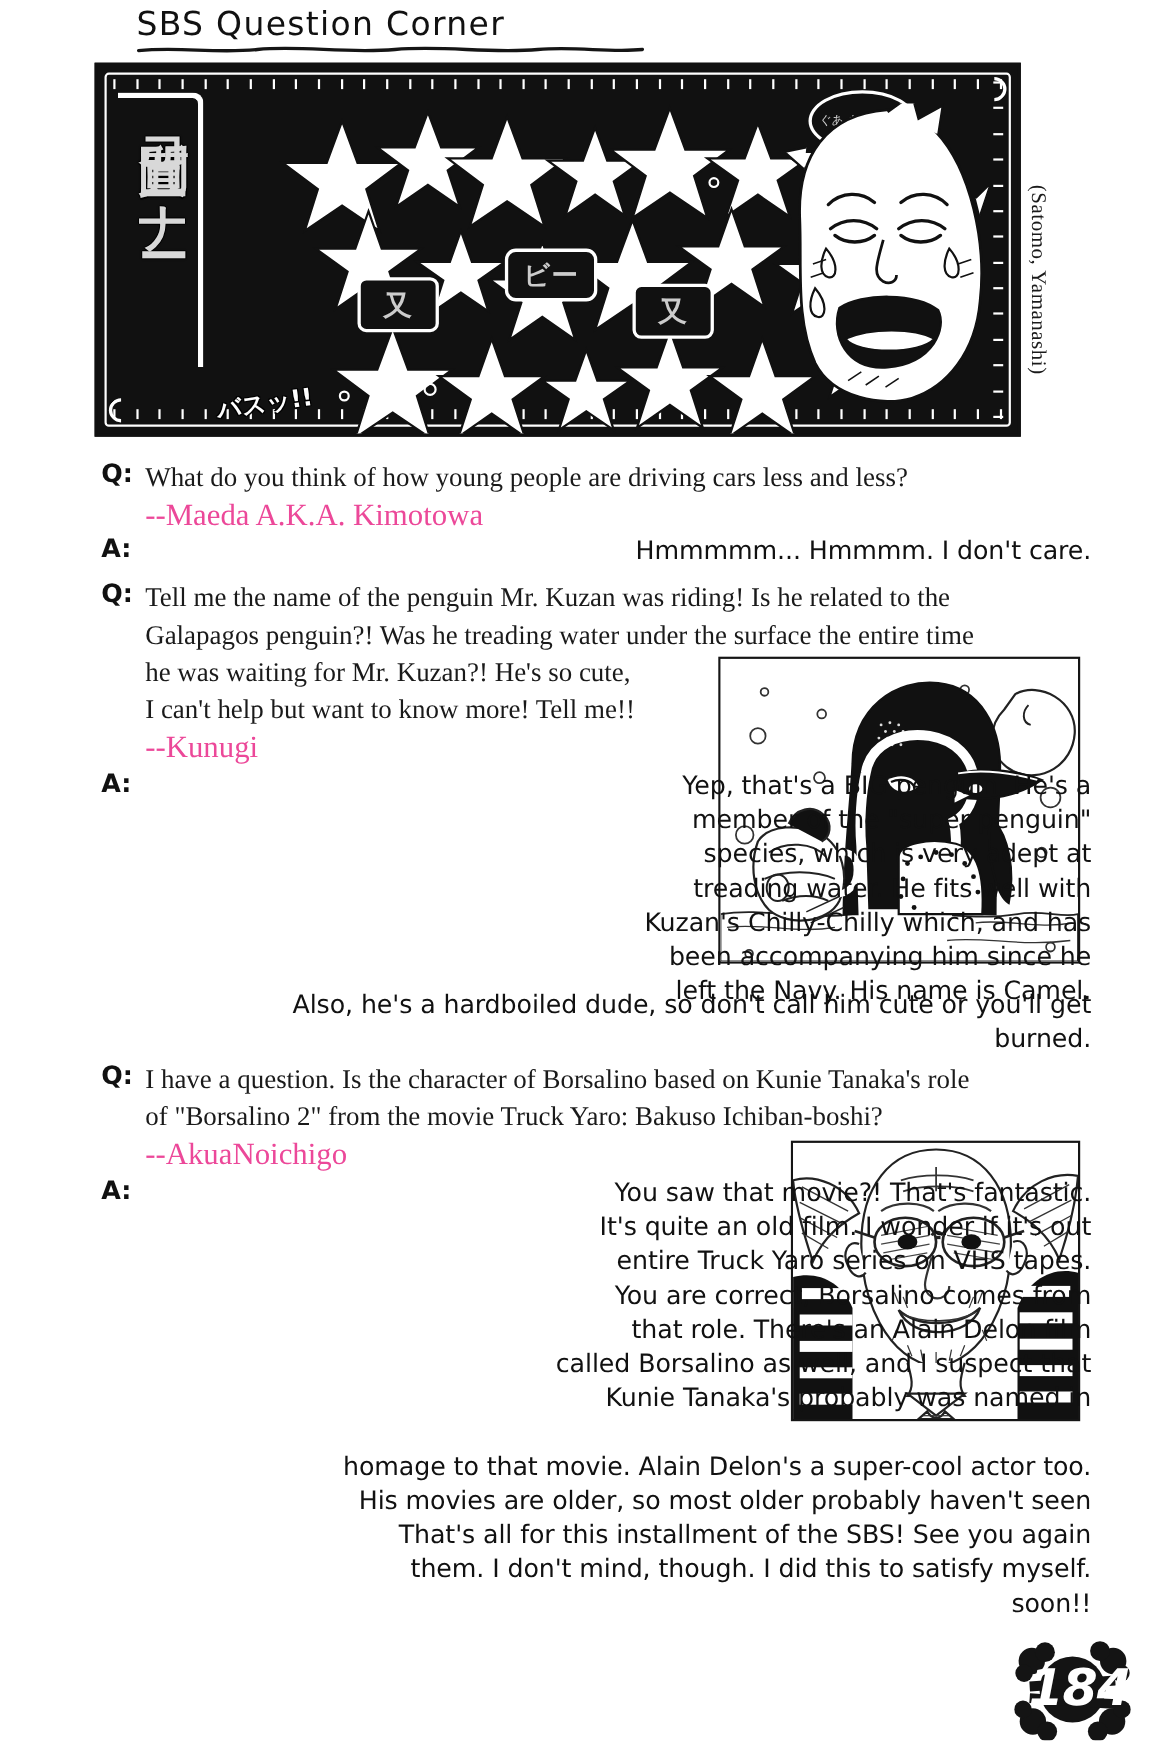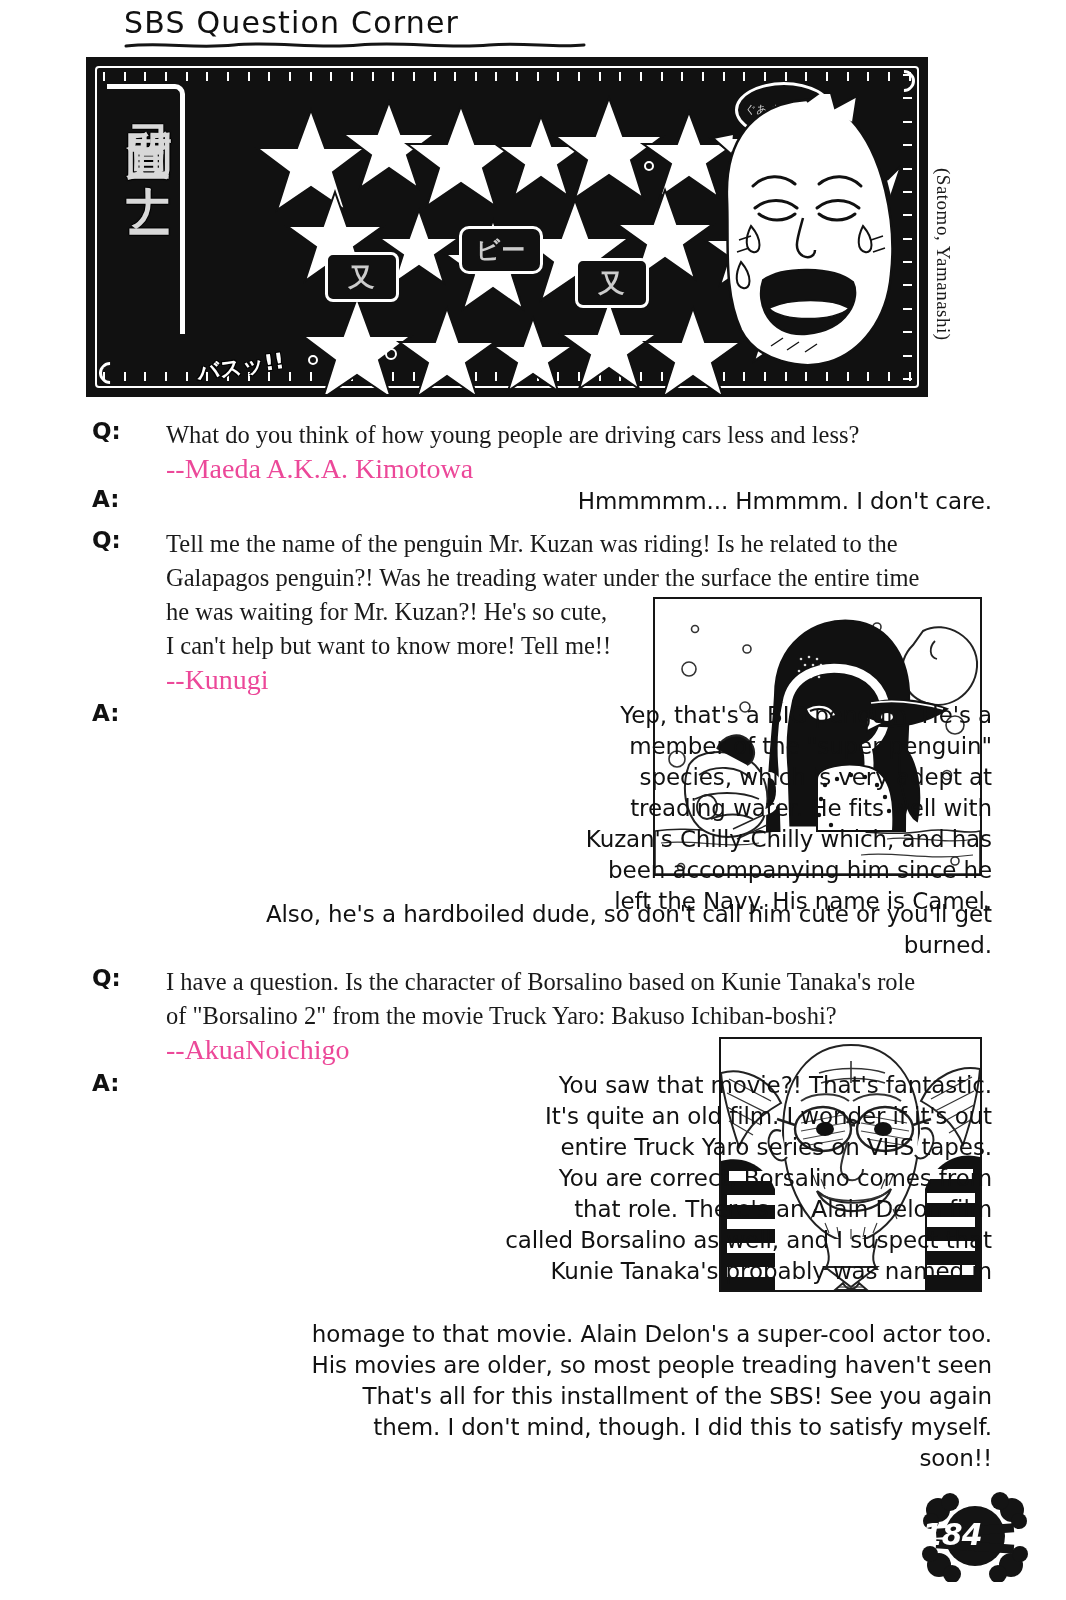--- a/index.html
+++ b/index.html
@@ -193,21 +193,21 @@
     position: absolute;
     left: 0;
     top: 0;
     width: 38px;
     font-family: "DejaVu Sans", sans-serif;
     font-size: 23px;
     font-weight: bold;
     color: #111;
   }
   .qa-body {
-    margin-left: 74px;
+    margin-left: 40px;
   }
   .q-text {
     font-family: "Liberation Serif", serif;
     font-size: 24.5px;
     line-height: 34px;
     color: #1a1a1a;
   }
   .q-text .italic { }
   .q-sig {
     font-family: "Liberation Serif", serif;
@@ -241,25 +241,25 @@
     position: absolute;
     left: 922px;
     top: 1486px;
     width: 106px;
     height: 96px;
   }
   .page-number .pnum {
     position: absolute;
     left: 0; right: 0; top: 50%;
     transform: translateY(-50%);
-    text-align: left;
+    text-align: right;
     font-family: "DejaVu Sans", sans-serif;
     font-style: italic;
     font-weight: bold;
-    font-size: 30px;
+    font-size: 46px;
     color: #ffffff;
     letter-spacing: -1px;
     z-index: 3;
   }
 </style>
 </head>
 <body>
 
 <div class="page-header">
   <div class="title">SBS Question Corner</div>
@@ -740,21 +740,21 @@
       <span class="line">entire Truck Yaro series on VHS tapes.</span>
       <span class="line">You are correct, Borsalino comes from</span>
       <span class="line">that role. There's an Alain Delon film</span>
       <span class="line">called Borsalino as well, and I suspect that</span>
       <span class="line">Kunie Tanaka's probably was named in</span>
     </div>
   </div>
 </div>
 <div class="a-text" style="position:absolute; left:92px; top:1319px; width:900px;">
   <span class="line">homage to that movie. Alain Delon's a super-cool actor too.</span>
-  <span class="line">His movies are older, so most people treading haven't seen</span>
+  <span class="line">His movies are older, so most older probably haven't seen</span>
   <span class="line">That's all for this installment of the SBS! See you again</span>
   <span class="line">them. I don't mind, though. I did this to satisfy myself.</span>
   <span class="line">soon!!</span>
 </div>
 
 <div class="page-number">
   <svg width="106" height="96" viewBox="0 0 106 96" style="position:absolute;left:0;top:0">
     <g fill="#141414">
       <circle cx="53" cy="50" r="30"></circle>
       <circle cx="16" cy="24" r="12"></circle>

